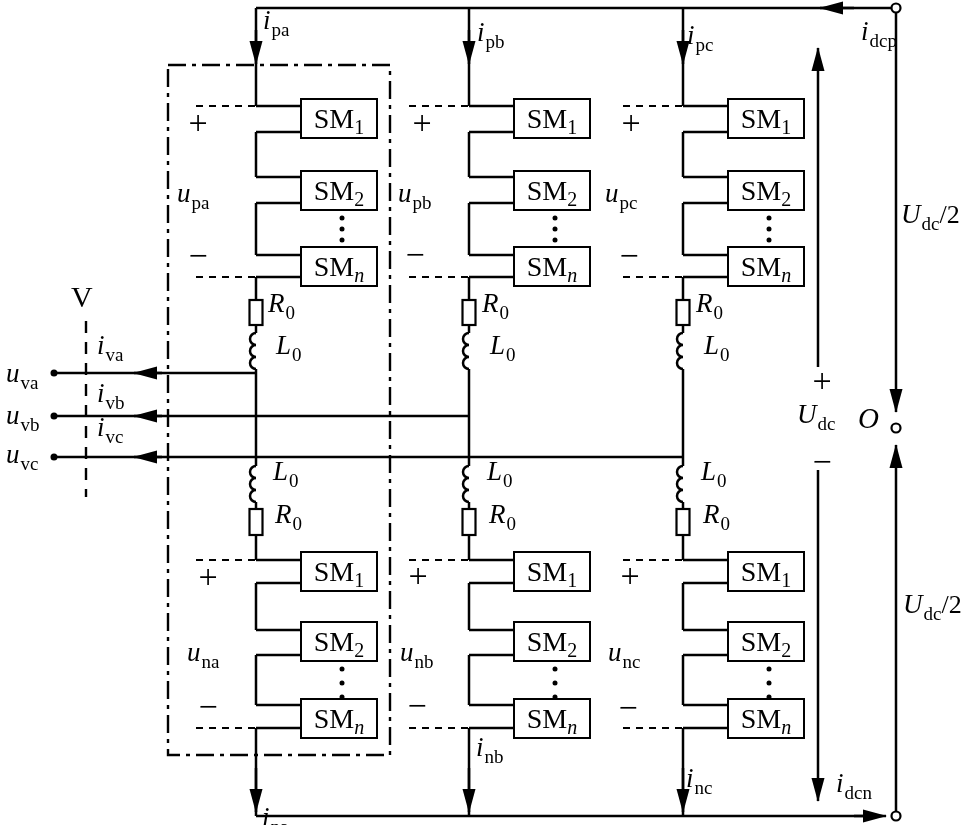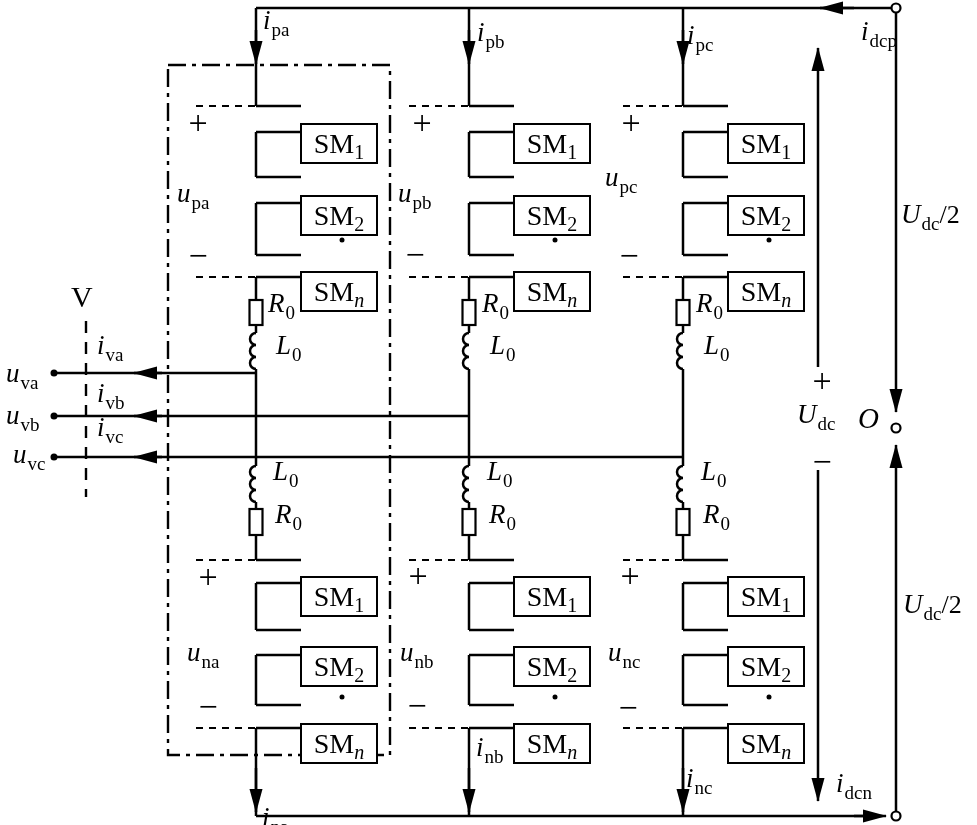--- a/index.html
+++ b/index.html
@@ -11,21 +11,21 @@
   .lbl i{font-style:italic;}
   .sb{font-size:19px;position:relative;top:7px;margin-left:1px;font-style:normal;}
   .sb.it{font-style:italic;}
   .post{font-size:26px;}
   .sign{position:absolute;font-size:34px;line-height:1;transform:translate(-50%,-50%);color:#000;}
   .cjk{font-size:37px;letter-spacing:2px;}
   .vlabel{font-size:30px;}
   .olabel{font-size:29px;font-style:italic;}
   .sm{position:absolute;width:78px;height:41px;box-sizing:border-box;border:2.5px solid #000;
       background:#fff;display:flex;align-items:center;justify-content:center;
-      font-size:28px;line-height:1;margin-top:25px;}
+      font-size:28px;line-height:1;}
   .sm .sb{font-size:20px;top:8px;margin-left:0;}
 </style>
 </head>
 <body>
 
 <div id="stage">
 
   <svg id="wires" width="977" height="825" viewBox="0 0 977 825" stroke="#000" stroke-width="2.5" fill="none">
     <defs>
       <marker id="arr" markerUnits="userSpaceOnUse" markerWidth="24" markerHeight="16" viewBox="0 0 24 16" refX="23" refY="8" orient="auto">
@@ -213,25 +213,25 @@
 
   <span class="lbl" style="left:861px;top:18px"><i>i</i><span class="sb">dcp</span></span>
   <span class="lbl" style="left:836px;top:770px"><i>i</i><span class="sb">dcn</span></span>
 
   <span class="lbl" style="left:97px;top:332px"><i>i</i><span class="sb">va</span></span>
   <span class="lbl" style="left:97px;top:380px"><i>i</i><span class="sb">vb</span></span>
   <span class="lbl" style="left:97px;top:414px"><i>i</i><span class="sb">vc</span></span>
 
   <span class="lbl" style="left:6px;top:360px"><i>u</i><span class="sb">va</span></span>
   <span class="lbl" style="left:6px;top:402px"><i>u</i><span class="sb">vb</span></span>
-  <span class="lbl" style="left:13px;top:441px"><i>u</i><span class="sb">vc</span></span>
+  <span class="lbl" style="left:6px;top:441px"><i>u</i><span class="sb">vc</span></span>
 
   <span class="lbl" style="left:177px;top:180px"><i>u</i><span class="sb">pa</span></span>
   <span class="lbl" style="left:398px;top:180px"><i>u</i><span class="sb">pb</span></span>
-  <span class="lbl" style="left:605px;top:164px"><i>u</i><span class="sb">pc</span></span>
+  <span class="lbl" style="left:605px;top:180px"><i>u</i><span class="sb">pc</span></span>
 
   <span class="lbl" style="left:187px;top:639px"><i>u</i><span class="sb">na</span></span>
   <span class="lbl" style="left:400px;top:639px"><i>u</i><span class="sb">nb</span></span>
   <span class="lbl" style="left:608px;top:639px"><i>u</i><span class="sb">nc</span></span>
 
   <span class="lbl" style="left:797px;top:401px"><i>U</i><span class="sb">dc</span></span>
   <span class="lbl olabel" style="left:858px;top:404px">O</span>
   <span class="lbl" style="left:901px;top:201px"><i>U</i><span class="sb">dc</span><span class="post">/2</span></span>
   <span class="lbl" style="left:903px;top:591px"><i>U</i><span class="sb">dc</span><span class="post">/2</span></span>
 

